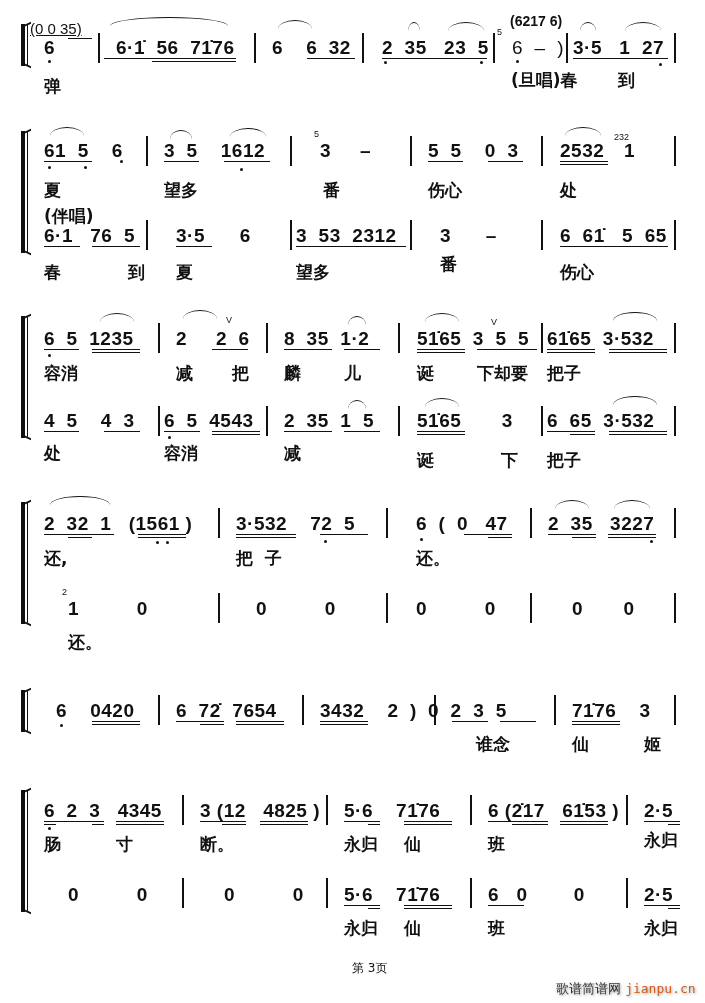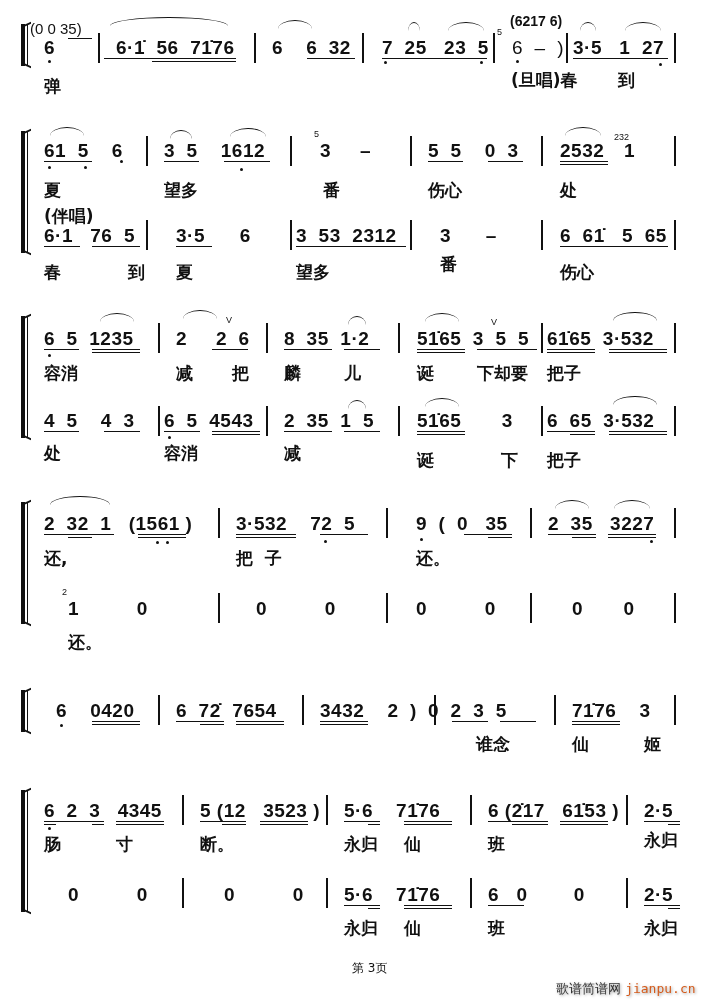--- a/index.html
+++ b/index.html
@@ -27,40 +27,40 @@
                  text-shadow: 1px 1px 3px #999; }
     .watermark .site { color: #d45a1a; font-family: "DejaVu Sans Mono", monospace; }
   </style>
 </head>
 <body>
 
 <div>
   <div class="bracket" style="left:21px;top:24px;height:42px;"></div>
   <div class="bracket-thin" style="left:27px;top:24px;height:42px;"></div>
 
-  <div class="small" style="left:30px;top:22px;font-weight:normal;font-size:15px;">(0 0 35)</div>
+  <div class="small" style="left:30px;top:22px;font-weight:normal;font-size:15px;text-decoration:underline;">(0 0 35)</div>
   <div class="ul" style="left:68px;top:38px;width:24px;"></div>
   <div class="note" style="left:44px;top:37px;">6</div>
   <div class="dot" style="left:48px;top:60px;"></div>
 
   <div class="bar" style="left:98px;top:33px;height:30px;"></div>
   <div class="slur" style="left:110px;top:17px;width:118px;"></div>
   <div class="note" style="left:116px;top:37px;">6·1̇  56  71̇76</div>
   <div class="ul" style="left:104px;top:58px;width:132px;"></div>
   <div class="ul" style="left:152px;top:61px;width:84px;"></div>
 
   <div class="bar" style="left:254px;top:33px;height:30px;"></div>
   <div class="slur" style="left:278px;top:20px;width:34px;"></div>
   <div class="note" style="left:272px;top:37px;">6    6  32</div>
   <div class="ul" style="left:307px;top:58px;width:48px;"></div>
 
   <div class="bar" style="left:362px;top:33px;height:30px;"></div>
   <div class="slur" style="left:408px;top:22px;width:12px;"></div>
   <div class="slur" style="left:448px;top:22px;width:36px;"></div>
-  <div class="note" style="left:382px;top:37px;">7  25   23  5</div>
+  <div class="note" style="left:382px;top:37px;">2  35   23  5</div>
   <div class="ul" style="left:382px;top:58px;width:105px;"></div>
   <div class="dot" style="left:384px;top:61px;"></div>
   <div class="dot" style="left:480px;top:61px;"></div>
 
   <div class="bar" style="left:493px;top:33px;height:30px;"></div>
   <div class="tiny" style="left:497px;top:28px;">5</div>
   <div class="small" style="left:510px;top:14px;font-size:14px;">(6217 6)</div>
   <div class="note" style="left:512px;top:37px;font-weight:normal;">6  –  )</div>
   <div class="dot" style="left:516px;top:60px;"></div>
 
@@ -252,21 +252,21 @@
   <div class="dot" style="left:166px;top:541px;"></div>
 
   <div class="bar" style="left:218px;top:508px;height:30px;"></div>
   <div class="note" style="left:236px;top:513px;">3·532    72  5</div>
   <div class="ul" style="left:236px;top:534px;width:60px;"></div>
   <div class="ul" style="left:236px;top:537px;width:60px;"></div>
   <div class="ul" style="left:320px;top:534px;width:48px;"></div>
   <div class="dot" style="left:324px;top:540px;"></div>
 
   <div class="bar" style="left:386px;top:508px;height:30px;"></div>
-  <div class="note" style="left:416px;top:513px;">9  (  0   35</div>
+  <div class="note" style="left:416px;top:513px;">6  (  0   47</div>
   <div class="ul" style="left:464px;top:534px;width:48px;"></div>
   <div class="ul" style="left:488px;top:537px;width:24px;"></div>
   <div class="dot" style="left:420px;top:538px;"></div>
 
   <div class="bar" style="left:530px;top:508px;height:30px;"></div>
   <div class="slur" style="left:555px;top:500px;width:34px;"></div>
   <div class="slur" style="left:614px;top:500px;width:36px;"></div>
   <div class="note" style="left:548px;top:513px;">2  35   3227</div>
   <div class="ul" style="left:548px;top:534px;width:48px;"></div>
   <div class="ul" style="left:572px;top:537px;width:24px;"></div>
@@ -335,21 +335,21 @@
 
   <div class="note" style="left:44px;top:800px;">6  2  3   4345</div>
   <div class="ul" style="left:44px;top:821px;width:60px;"></div>
   <div class="ul" style="left:44px;top:824px;width:12px;"></div>
   <div class="ul" style="left:92px;top:824px;width:12px;"></div>
   <div class="ul" style="left:116px;top:821px;width:48px;"></div>
   <div class="ul" style="left:116px;top:824px;width:48px;"></div>
   <div class="dot" style="left:48px;top:827px;"></div>
 
   <div class="bar" style="left:182px;top:795px;height:30px;"></div>
-  <div class="note" style="left:200px;top:800px;">5 (12   3523 )</div>
+  <div class="note" style="left:200px;top:800px;">3 (12   4825 )</div>
   <div class="ul" style="left:200px;top:821px;width:46px;"></div>
   <div class="ul" style="left:222px;top:824px;width:24px;"></div>
   <div class="ul" style="left:260px;top:821px;width:48px;"></div>
   <div class="ul" style="left:260px;top:824px;width:48px;"></div>
 
   <div class="bar" style="left:326px;top:795px;height:30px;"></div>
   <div class="note" style="left:344px;top:800px;">5·6    71̇76</div>
   <div class="ul" style="left:344px;top:821px;width:36px;"></div>
   <div class="ul" style="left:368px;top:824px;width:12px;"></div>
   <div class="ul" style="left:404px;top:821px;width:48px;"></div>

